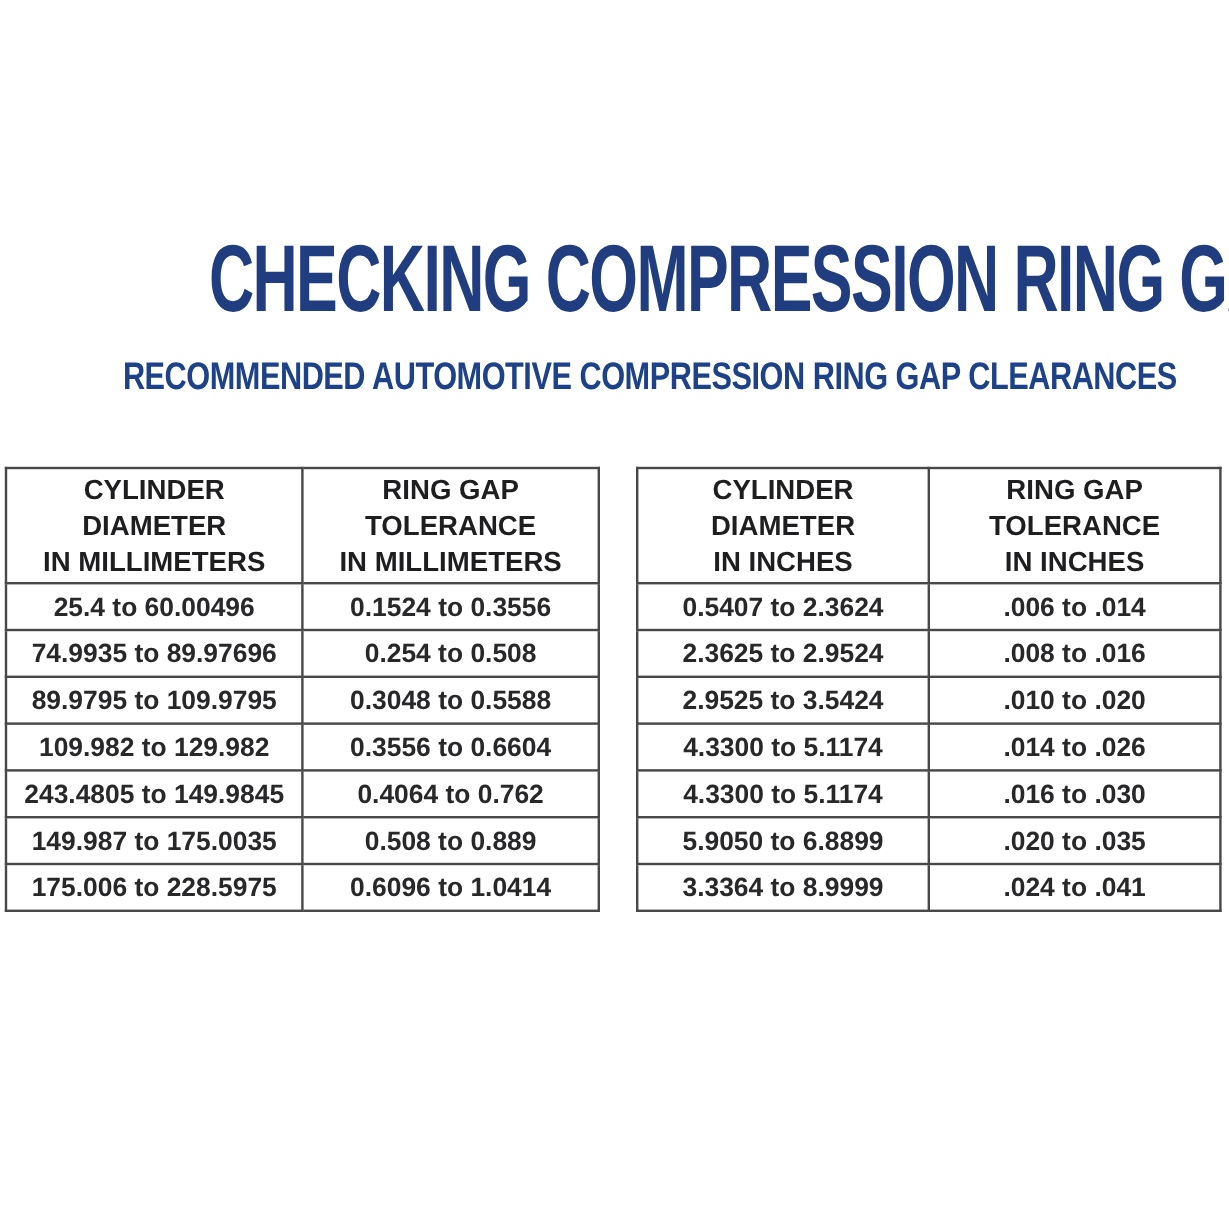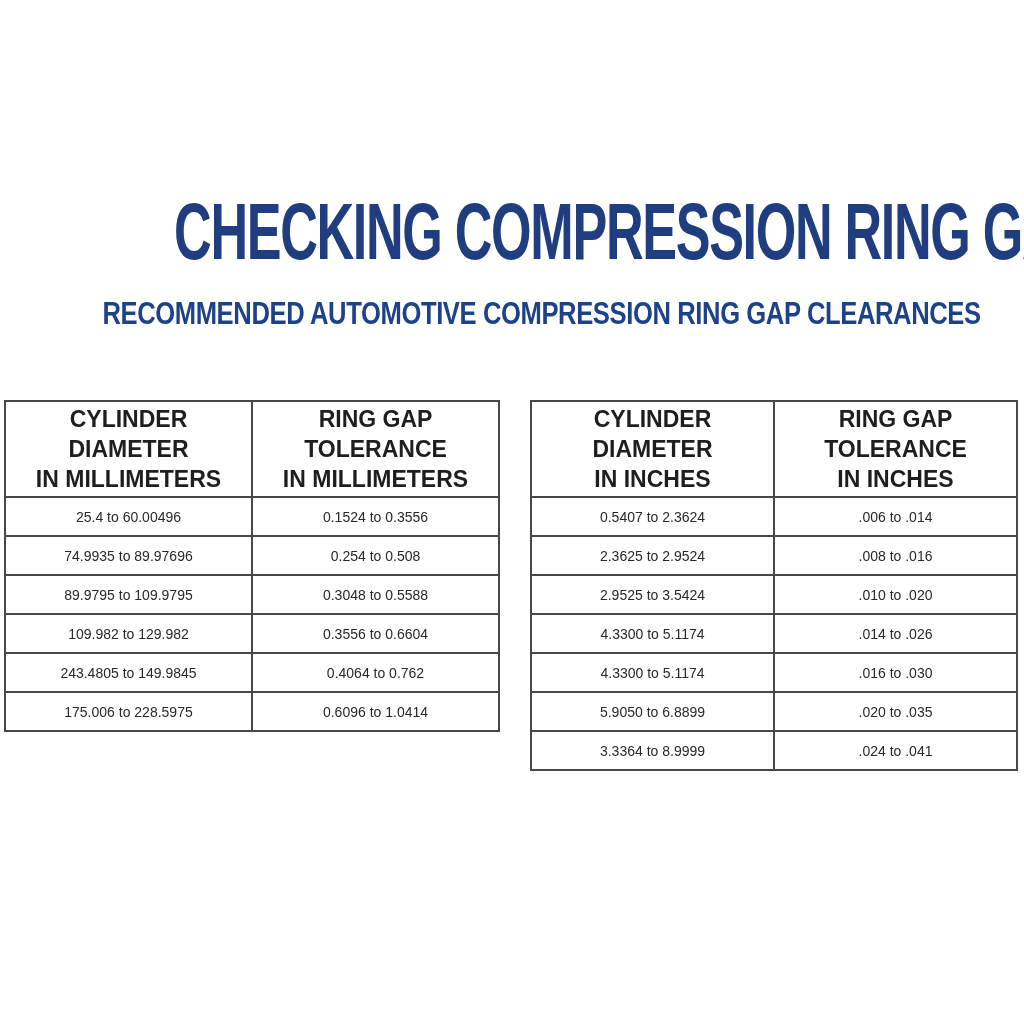--- a/index.html
+++ b/index.html
@@ -21,41 +21,41 @@
   }
   .page-subtitle{
     position:absolute;top:297px;left:0;width:1024px;margin:0;
     text-align:center;white-space:nowrap;
     font-size:32px;line-height:32px;font-weight:bold;letter-spacing:-0.5px;
     color:var(--subtitle-blue);
     transform:scaleX(0.80);transform-origin:512px 50%;
   }
 
   table.spec{
-    position:absolute;top:400px;
+    position:absolute;top:389px;
     border-collapse:collapse;table-layout:fixed;
     background:#ffffff;
   }
   table.spec.mm{left:4px;width:496px;}
   table.spec.in{left:530px;width:488px;}
   table.spec th,table.spec td{
     border:2px solid var(--border);
     text-align:center;vertical-align:middle;
     color:var(--cell-text);
     width:50%;
     padding:0;
   }
   table.spec th{
     height:94px;
     font-size:23px;line-height:30px;font-weight:bold;
     color:#1e1e20;
   }
   table.spec td{
     height:37px;
-    font-size:14px;font-weight:normal;
+    font-size:22px;font-weight:bold;
   }
   .hline{display:block;}
 </style>
 </head>
 <body>
 
 <div class="canvas">
 
   <h1 class="page-title">CHECKING COMPRESSION RING GAPS</h1>
   <h2 class="page-subtitle">RECOMMENDED AUTOMOTIVE COMPRESSION RING GAP CLEARANCES</h2>
@@ -88,20 +88,24 @@
         <td>89.9795 to 109.9795</td>
         <td>0.3048 to 0.5588</td>
       </tr>
       <tr>
         <td>109.982 to 129.982</td>
         <td>0.3556 to 0.6604</td>
       </tr>
       <tr>
         <td>243.4805 to 149.9845</td>
         <td>0.4064 to 0.762</td>
+      </tr>
+      <tr>
+        <td>149.987 to 175.0035</td>
+        <td>0.508 to 0.889</td>
       </tr>
       <tr>
         <td>175.006 to 228.5975</td>
         <td>0.6096 to 1.0414</td>
       </tr>
     </tbody>
   </table>
 
   <table class="spec in">
     <thead>

